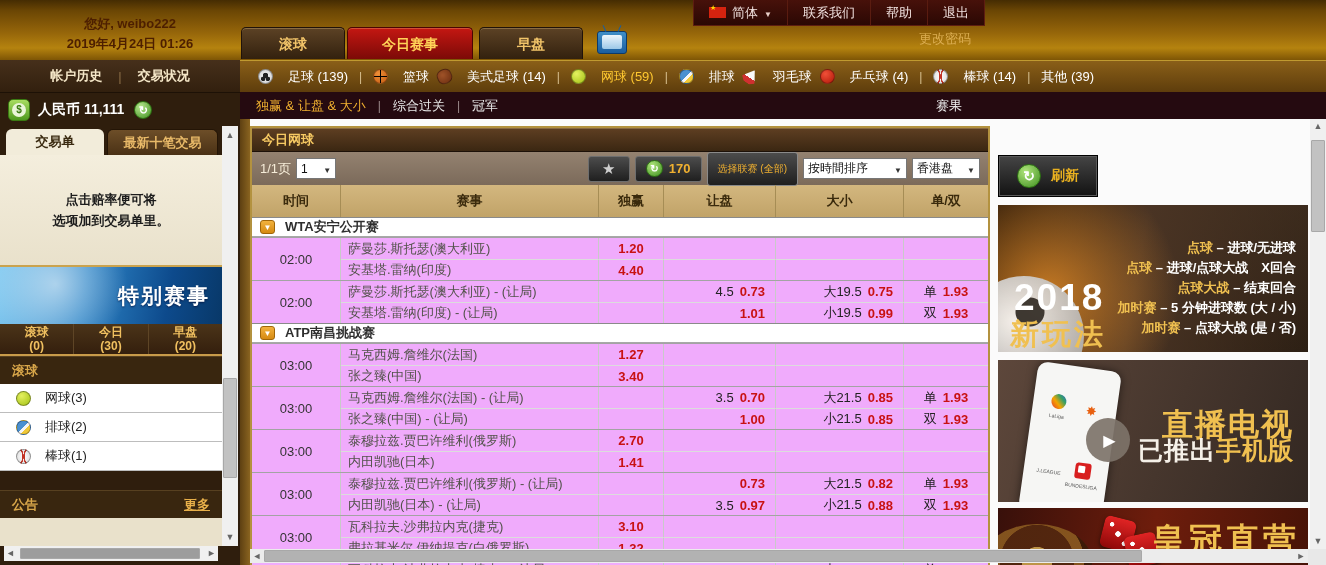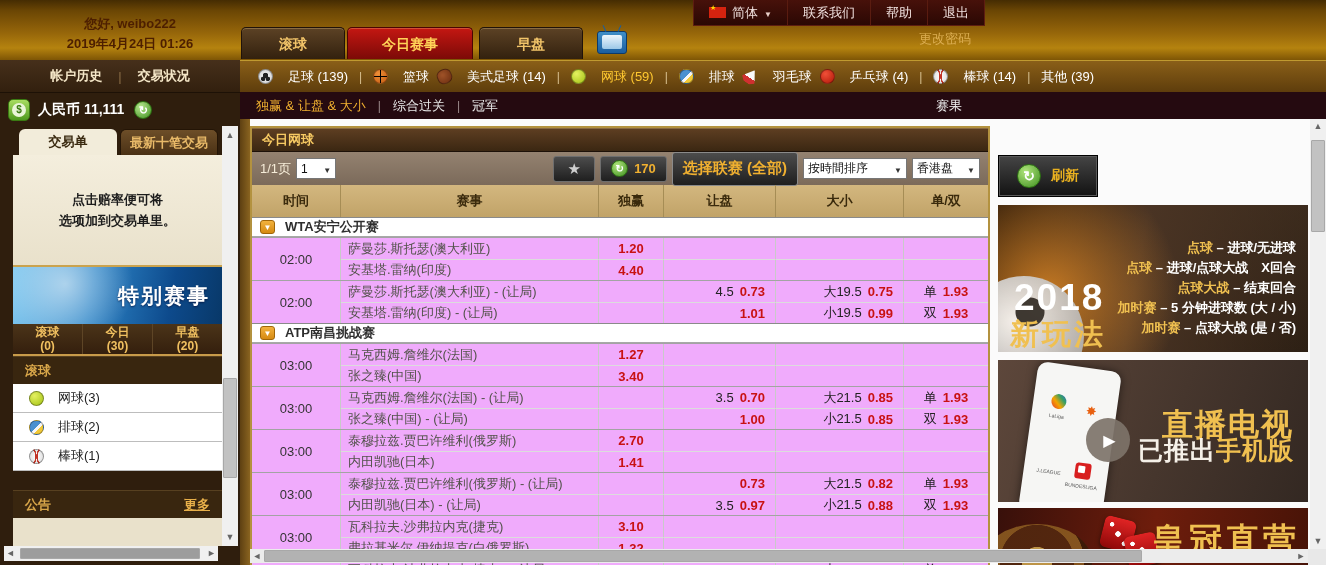--- a/index.html
+++ b/index.html
@@ -75,21 +75,21 @@
   .acct-link { cursor:pointer; }
   .balance-row { height:33px; display:flex; align-items:center; padding-left:8px; color:#fff; font-weight:bold; font-size:14px; }
   .money-icon { width:22px; height:22px; border-radius:5px; margin-right:8px; position:relative;
     background:linear-gradient(#a8dd62,#4f9a1f); border:1px solid #3a7a12; display:flex; align-items:center; justify-content:center; }
   .money-icon::after { content:"$"; width:14px; height:14px; border-radius:50%; background:#e9f5d8; color:#3a7a12;
     font-size:10px; font-weight:bold; display:flex; align-items:center; justify-content:center; }
   .refresh-mini { width:18px; height:18px; border-radius:50%; margin-left:10px; cursor:pointer;
     background:radial-gradient(circle at 35% 30%,#b8e890,#3f8f20); border:1px solid #2d7212;
     color:#fff; font-size:11px; line-height:16px; text-align:center; }
   .refresh-mini::after { content:"↻"; }
-  .side-inner { margin-right:18px;padding-left:13px; }
+  .side-inner { margin-right:18px; }
   .bet-tabs { height:29px; display:flex; padding:3px 4px 0 6px; }
   .bet-tab1 { width:98px; background:#f2ecda; border-radius:6px 6px 0 0; color:#3a2a10; font-weight:bold;
     font-size:13px; display:flex; align-items:center; justify-content:center; cursor:pointer; }
   .bet-tab2 { flex:1; margin-left:3px; background:linear-gradient(#6d4e28,#4a3115); border:1px solid #241506; border-bottom:none;
     border-radius:6px 6px 0 0; color:#e8b968; font-weight:bold; font-size:13px;
     display:flex; align-items:center; justify-content:center; cursor:pointer; }
   .hint-panel { height:110px; background:linear-gradient(#f4eedd,#e9e1cb); display:flex; flex-direction:column;
     align-items:center; justify-content:center; color:#1c1c1c; font-size:13px; font-weight:bold; line-height:21px; }
   .special-banner { height:59px; position:relative; display:flex; align-items:center; justify-content:flex-end;
     padding-right:12px; color:#fff; font-size:21px; font-weight:bold; letter-spacing:2px;
@@ -125,21 +125,21 @@
   .sel-sort { width:104px; }
   .sel-odds { width:68px; }
   .tb-btn { height:26px; border-radius:3px; border:1px solid #6e6e6e; cursor:pointer;
     background:linear-gradient(#4c4c4c,#1f1f1f); display:flex; align-items:center; justify-content:center; }
   .star-btn { width:42px; color:#cfcfcf; font-size:15px; }
   .star-btn::after { content:"★"; }
   .refresh-btn { gap:6px; padding:0 10px; color:#f0b030; font-weight:bold; font-size:13px; }
   .g-refresh { width:17px; height:17px; border-radius:50%; background:radial-gradient(circle at 35% 30%,#b0e57c,#3f8f20);
     border:1px solid #2d7212; color:#fff; font-size:10px; line-height:15px; text-align:center; }
   .g-refresh::after { content:"↻"; }
-  .league-btn { padding:16px 10px; color:#f0b030; font-weight:bold; font-size:15px; border-color:#8a8a8a; }
+  .league-btn { padding:16px 10px; color:#f0b030; font-weight:normal; font-size:10px; border-color:#8a8a8a; }
 
   .col-hdr { display:grid; grid-template-columns:89px 258px 65px 112px 128px 84px; height:32px;
     background:linear-gradient(#d3b77f,#c1a368); }
   .col-hdr .hcell { display:flex; align-items:center; justify-content:center; font-size:13px; font-weight:bold;
     color:#3a2a0c; border-right:1px solid #a68d55; }
   .col-hdr .hcell:last-child { border-right:none; }
 
   .league-row { height:20px; background:#fff; display:flex; align-items:center; gap:10px; padding-left:8px;
     border-top:1px solid #8a8a8a; border-bottom:1px solid #a8a8a8; font-size:13px; font-weight:bold; color:#2e2e2e; }
   .collapse-btn { width:15px; height:14px; border-radius:3px; background:linear-gradient(#f2b23e,#d68a12);

